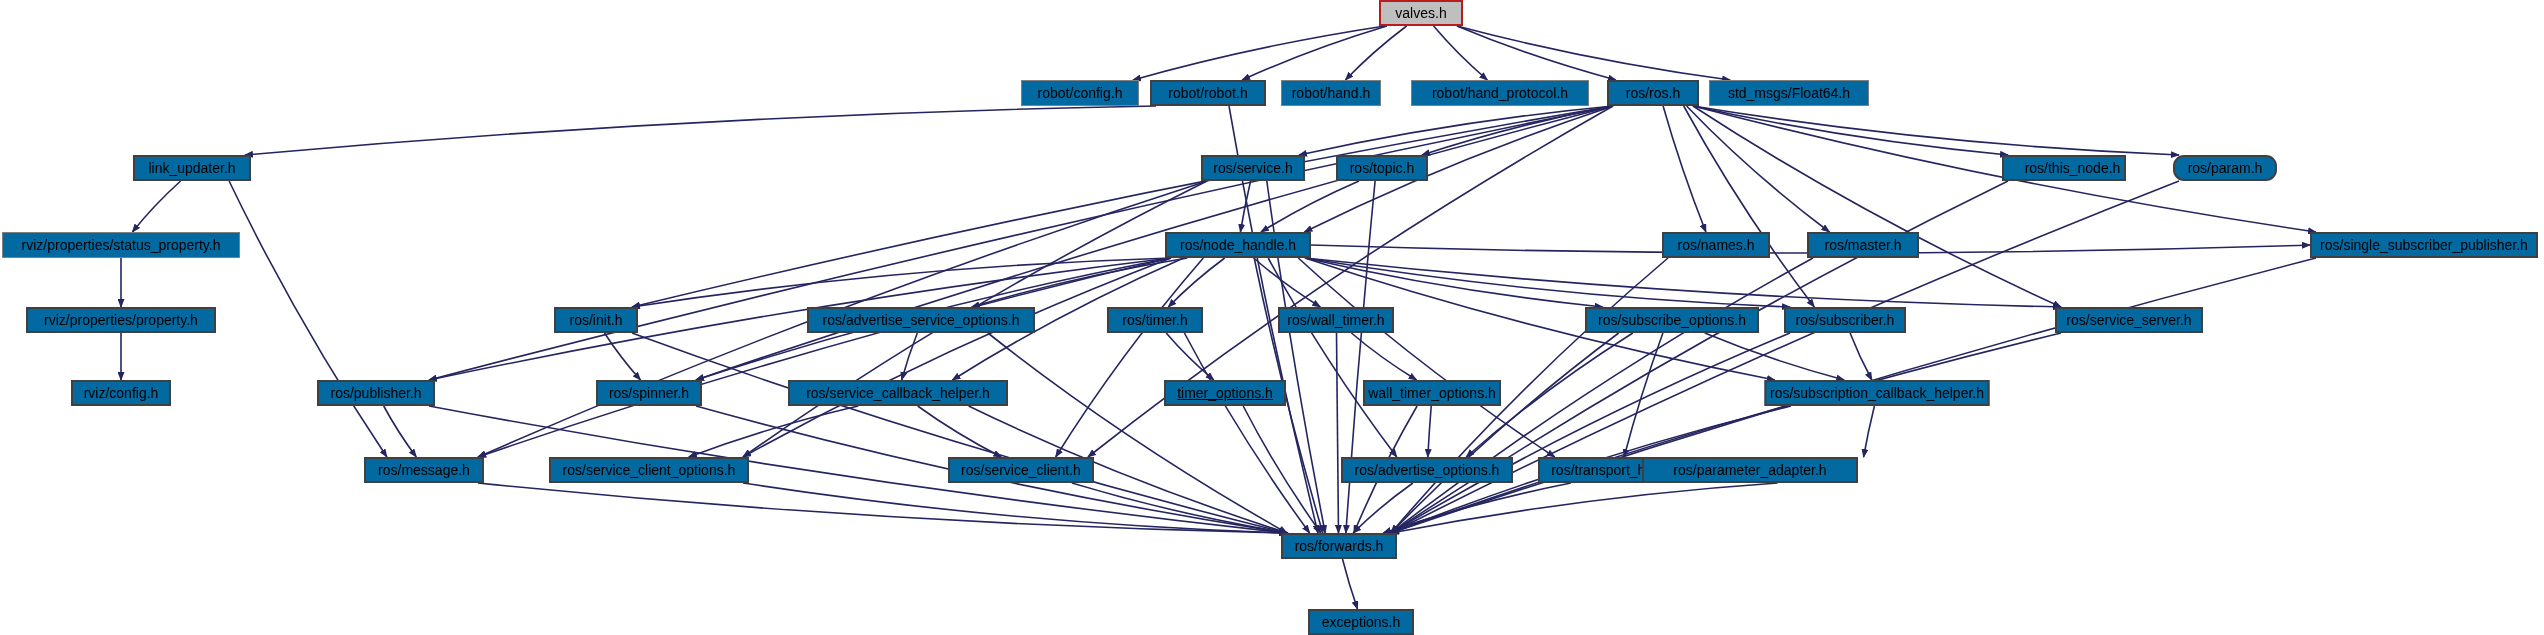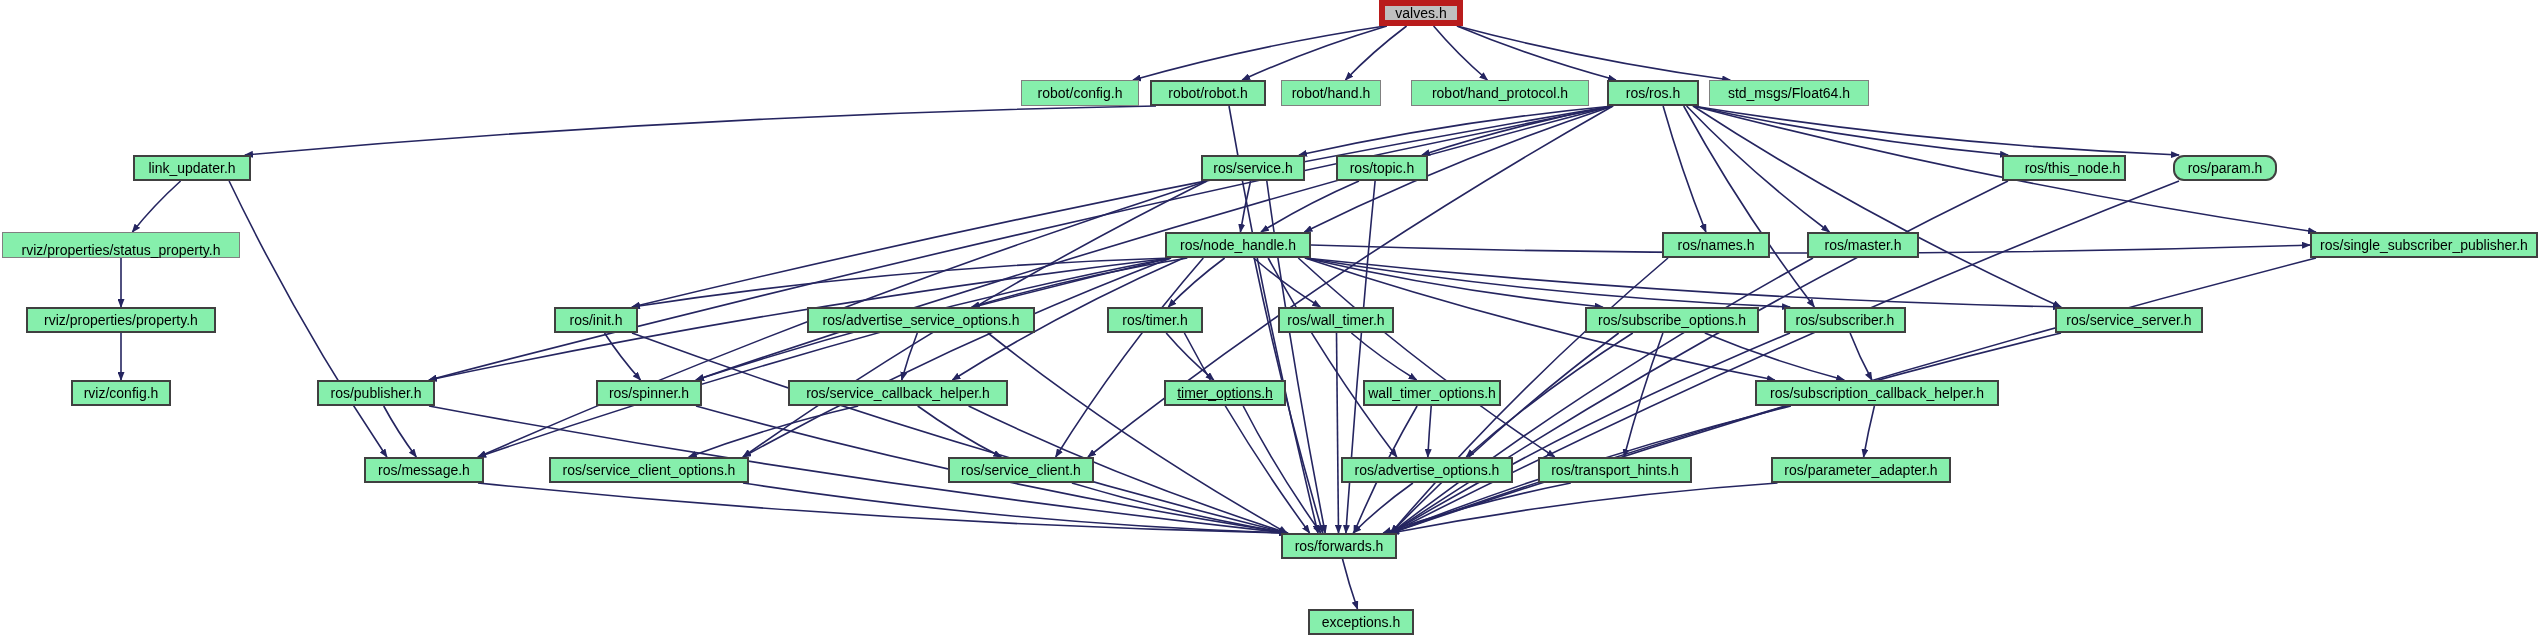--- a/index.html
+++ b/index.html
@@ -8,35 +8,35 @@
     width:2544px;
     height:635px;
     background:#ffffff;
     font-family:"Liberation Sans", sans-serif;
     overflow:hidden;
   }
   #edges{position:absolute;left:0;top:0;width:2544px;height:635px;}
   .node{
     position:absolute;
     box-sizing:border-box;
-    background:#86efac;
+    background:#0369a1;
     border:1px solid #808080;
     color:#000000;
     font-size:14px;
     line-height:1;
     display:flex;
     align-items:center;
     justify-content:center;
     white-space:nowrap;
     height:26px;
     transform:translate(-50%,-50%);
     z-index:5;
   }
   .node.strong{border:2px solid #404040;}
-  .node.root{background:#bfbfbf;border:6px solid #b91c1c;}
+  .node.root{background:#bfbfbf;border:2px solid #b91c1c;}
 </style>
 </head>
 <body>
 
 <div id="canvas">
   <svg id="edges" xmlns="http://www.w3.org/2000/svg">
     <defs>
       <marker id="arrow" markerWidth="9" markerHeight="7" refX="8" refY="3.5" orient="auto" markerUnits="userSpaceOnUse">
         <path d="M0,0 L9,3.5 L0,7 z" fill="#252560"></path>
       </marker>
@@ -162,21 +162,21 @@
       </div>
       <div class="node strong" style="left: 1382px; top: 168px; width: 92px;">
         <span>ros/topic.h</span>
       </div>
       <div class="node strong" style="left: 2064px; top: 168px; width: 124px; padding-left: 17px;">
         <span>ros/this_node.h</span>
       </div>
       <div class="node strong" style="left: 2225px; top: 168px; width: 104px; border-radius: 11px;">
         <span>ros/param.h</span>
       </div>
-      <div class="node" style="left: 121px; top: 245px; width: 238px; align-items: flex-end;">
+      <div class="node" style="left: 121px; top: 245px; width: 238px;">
         <span>rviz/properties/status_property.h</span>
       </div>
       <div class="node strong" style="left: 1238px; top: 245px; width: 146px;">
         <span>ros/node_handle.h</span>
       </div>
       <div class="node strong" style="left: 1716px; top: 245px; width: 108px;">
         <span>ros/names.h</span>
       </div>
       <div class="node strong" style="left: 1863px; top: 245px; width: 112px;">
         <span>ros/master.h</span>
@@ -219,39 +219,39 @@
       </div>
       <div class="node strong" style="left: 898px; top: 393px; width: 220px;">
         <span>ros/service_callback_helper.h</span>
       </div>
       <div class="node strong" style="left: 1225px; top: 393px; width: 122px; text-decoration: underline;">
         <span>timer_options.h</span>
       </div>
       <div class="node strong" style="left: 1432px; top: 393px; width: 138px;">
         <span>wall_timer_options.h</span>
       </div>
-      <div class="node strong" style="left: 1877px; top: 393px; width: 244px;">
+      <div class="node strong" style="left: 1877px; top: 393px; width: 225px;">
         <span>ros/subscription_callback_helper.h</span>
       </div>
       <div class="node strong" style="left: 424px; top: 470px; width: 120px;">
         <span>ros/message.h</span>
       </div>
       <div class="node strong" style="left: 649px; top: 470px; width: 200px;">
         <span>ros/service_client_options.h</span>
       </div>
       <div class="node strong" style="left: 1021px; top: 470px; width: 146px;">
         <span>ros/service_client.h</span>
       </div>
       <div class="node strong" style="left: 1427px; top: 470px; width: 172px;">
         <span>ros/advertise_options.h</span>
       </div>
       <div class="node strong" style="left: 1615px; top: 470px; width: 154px;">
         <span>ros/transport_hints.h</span>
       </div>
-      <div class="node strong" style="left: 1861px; top: 470px; width: 180px;">
+      <div class="node strong" style="left: 1750px; top: 470px; width: 216px;">
         <span>ros/parameter_adapter.h</span>
       </div>
       <div class="node strong" style="left: 1339px; top: 546px; width: 116px;">
         <span>ros/forwards.h</span>
       </div>
       <div class="node strong" style="left: 1361px; top: 622px; width: 106px;">
         <span>exceptions.h</span>
       </div>
     </div>
 </div>

